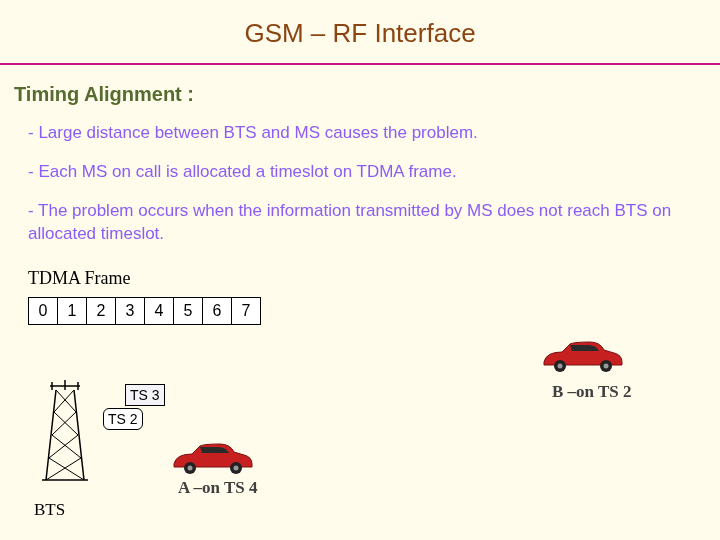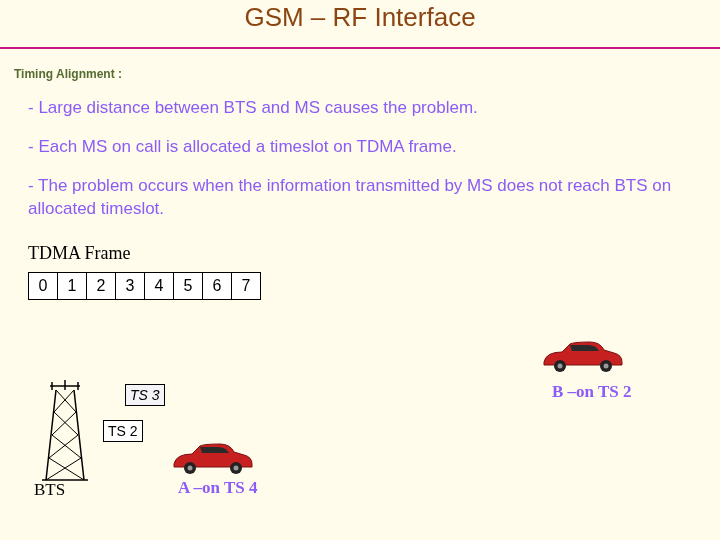--- a/index.html
+++ b/index.html
@@ -7,36 +7,36 @@
     padding: 0;
     width: 720px;
     height: 540px;
     background: #fffceb;
     font-family: Arial, Helvetica, sans-serif;
     position: relative;
     overflow: hidden;
   }
   .title-bar {
     text-align: center;
-    padding-top: 2px;
+    padding-top: 18px;
     padding-bottom: 10px;
   }
   .title {
     font-family: Verdana, Arial, sans-serif;
     font-size: 26px;
     color: #8b4513;
     font-weight: normal;
   }
   .title-underline {
     height: 2px;
     background: #c71585;
     margin-top: 4px;
   }
   .subtitle {
-    font-size: 12px;
+    font-size: 20px;
     font-weight: bold;
     color: #556b2f;
     margin: 18px 0 0 14px;
   }
   .bullet {
     font-size: 17px;
     color: #8b5cf6;
     margin: 16px 0 0 28px;
     line-height: 1.35;
     max-width: 670px;
@@ -65,21 +65,21 @@
     border: 1.5px solid #000;
     background: #fff;
     font-size: 14px;
     padding: 2px 4px;
   }
   .car-label {
     position: absolute;
     font-family: "Times New Roman", serif;
     font-size: 17px;
     font-weight: bold;
-    color: #8b5cf6;
+    color: #404040;
   }
   .bts-label {
     position: absolute;
     font-family: "Times New Roman", serif;
     font-size: 17px;
     color: #000;
   }
   
   .tower {
     position: absolute;
@@ -115,22 +115,22 @@
     <td>2</td>
     <td>3</td>
     <td>4</td>
     <td>5</td>
     <td>6</td>
     <td>7</td>
   </tr>
 </tbody>
   </table>
 
-<div class="ts-box" style="left:125px; top:384px; background:#f4f4f8;font-style:italic;">TS 3</div>
-<div class="ts-box" style="left:103px; top:420px;">TS 2</div>
+<div class="ts-box" style="left:125px; top:384px; background:#f4f4f8;">TS 3</div>
+<div class="ts-box" style="left:103px; top:408px;border-radius:6px;">TS 2</div>
 
 <div class="tower">
   <svg width="50" height="110" viewBox="0 0 50 110">
 
     <line x1="25" y1="0" x2="25" y2="10" stroke="#000" stroke-width="1.5"></line>
     <line x1="10" y1="6" x2="40" y2="6" stroke="#000" stroke-width="1.5"></line>
     <line x1="12" y1="2" x2="12" y2="10" stroke="#000" stroke-width="1.5"></line>
     <line x1="38" y1="2" x2="38" y2="10" stroke="#000" stroke-width="1.5"></line>
 
     <line x1="16" y1="10" x2="6" y2="100" stroke="#000" stroke-width="1.5"></line>
@@ -141,21 +141,21 @@
     <line x1="14" y1="32" x2="38" y2="55" stroke="#000" stroke-width="1"></line>
     <line x1="36" y1="32" x2="12" y2="55" stroke="#000" stroke-width="1"></line>
     <line x1="12" y1="55" x2="41" y2="78" stroke="#000" stroke-width="1"></line>
     <line x1="38" y1="55" x2="9" y2="78" stroke="#000" stroke-width="1"></line>
     <line x1="9" y1="78" x2="44" y2="100" stroke="#000" stroke-width="1"></line>
     <line x1="41" y1="78" x2="6" y2="100" stroke="#000" stroke-width="1"></line>
 
     <line x1="2" y1="100" x2="48" y2="100" stroke="#000" stroke-width="1.5"></line>
   </svg>
 </div>
-<div class="bts-label" style="left:34px; top:480px;text-align:right;">BTS</div>
+<div class="bts-label" style="left:34px; top:500px;text-align:right;">BTS</div>
 
 <div class="car" style="left:170px; top:442px;">
   <svg width="86" height="34" viewBox="0 0 86 34">
     <path d="M4 22 Q6 12 22 12 L30 4 Q34 2 50 2 Q60 2 64 10 L74 13 Q82 15 82 22 L82 25 L4 25 Z" fill="#c62020" stroke="#7a1010" stroke-width="1"></path>
     <path d="M30 5 L48 5 Q56 5 59 11 L32 11 Z" fill="#2a2a2a"></path>
     <circle cx="20" cy="26" r="6" fill="#222"></circle>
     <circle cx="20" cy="26" r="2.5" fill="#999"></circle>
     <circle cx="66" cy="26" r="6" fill="#222"></circle>
     <circle cx="66" cy="26" r="2.5" fill="#999"></circle>
   </svg>

